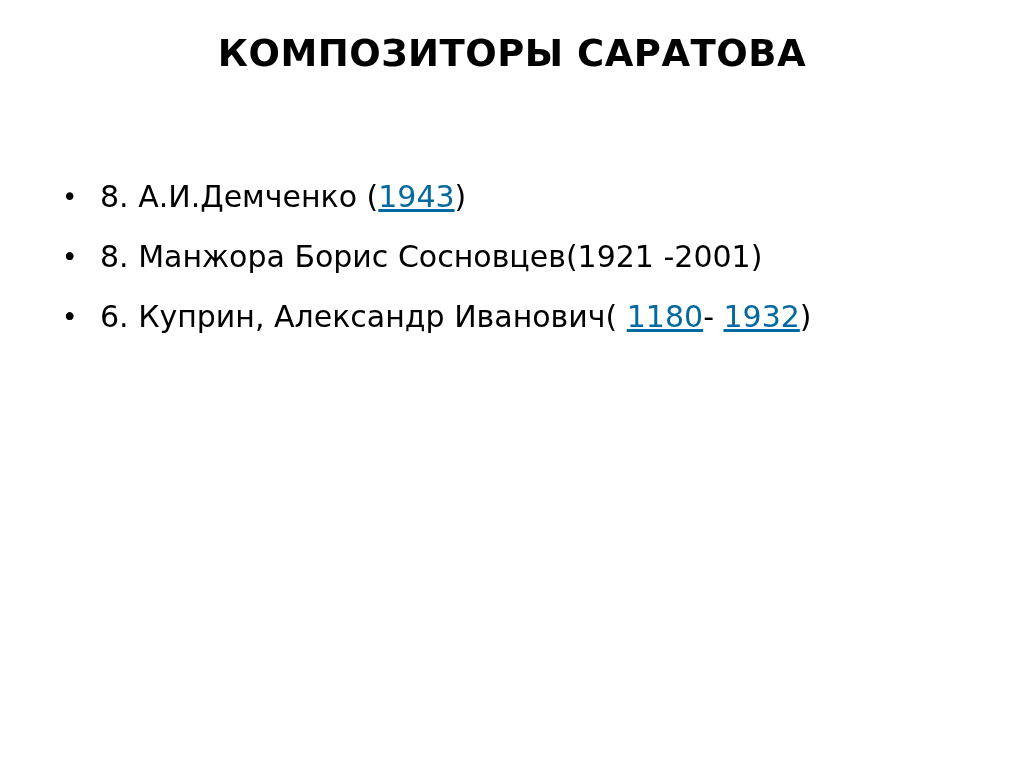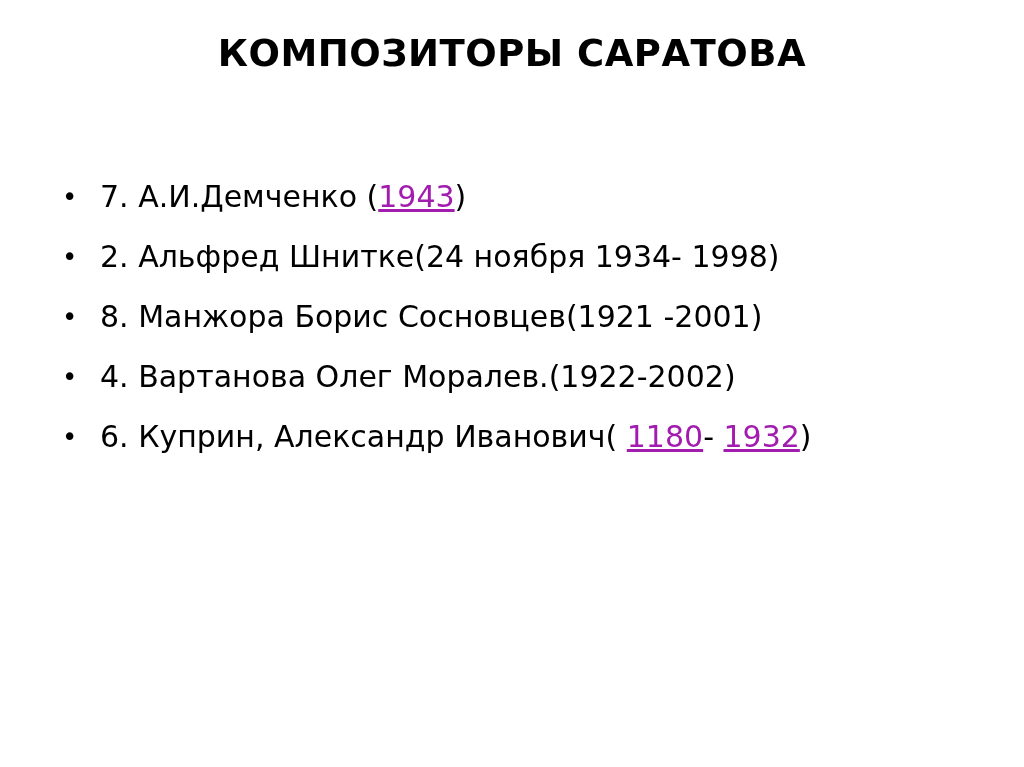--- a/index.html
+++ b/index.html
@@ -56,50 +56,50 @@
   }
   .bullet-dot {
     position: absolute;
     left: 10px;
     top: 2px;
     font-size: 26px;
     line-height: 1;
     color: #000000;
   }
   .link {
-    color: #a21caf;
+    color: #0369a1;
   }
 </style>
 </head>
 <body>
 
 <div class="slide">
 
   <div class="slide-title">КОМПОЗИТОРЫ САРАТОВА</div>
 
   <ul class="bullet-list">
 
     <li class="bullet-item">
       <span class="bullet-dot">•</span>
-      <span>7. А.И.Демченко (</span><a class="link" href="#">1943</a><span></span><span>)</span>
+      <span>8. А.И.Демченко (</span><a class="link" href="#">1943</a><span></span><span>)</span>
     </li>
 
     <li class="bullet-item">
       <span class="bullet-dot">•</span>
-      <span>2. Альфред Шнитке(24 ноября 1934- 1998)</span><span></span><span></span>
+      <span></span><span></span>
     </li>
 
     <li class="bullet-item">
       <span class="bullet-dot">•</span>
       <span>8. Манжора Борис Сосновцев(1921 -2001)</span><span></span><span></span>
     </li>
 
     <li class="bullet-item">
       <span class="bullet-dot">•</span>
-      <span>4. Вартанова Олег Моралев.(1922-2002)</span><span></span><span></span>
+      <span></span><span></span>
     </li>
 
     <li class="bullet-item">
       <span class="bullet-dot">•</span>
       <span>6. Куприн, Александр Иванович( </span><a class="link" href="#">1180</a><span>- </span><a class="link" href="#">1932</a><span>)</span>
     </li>
 
   </ul>
 
 </div>

